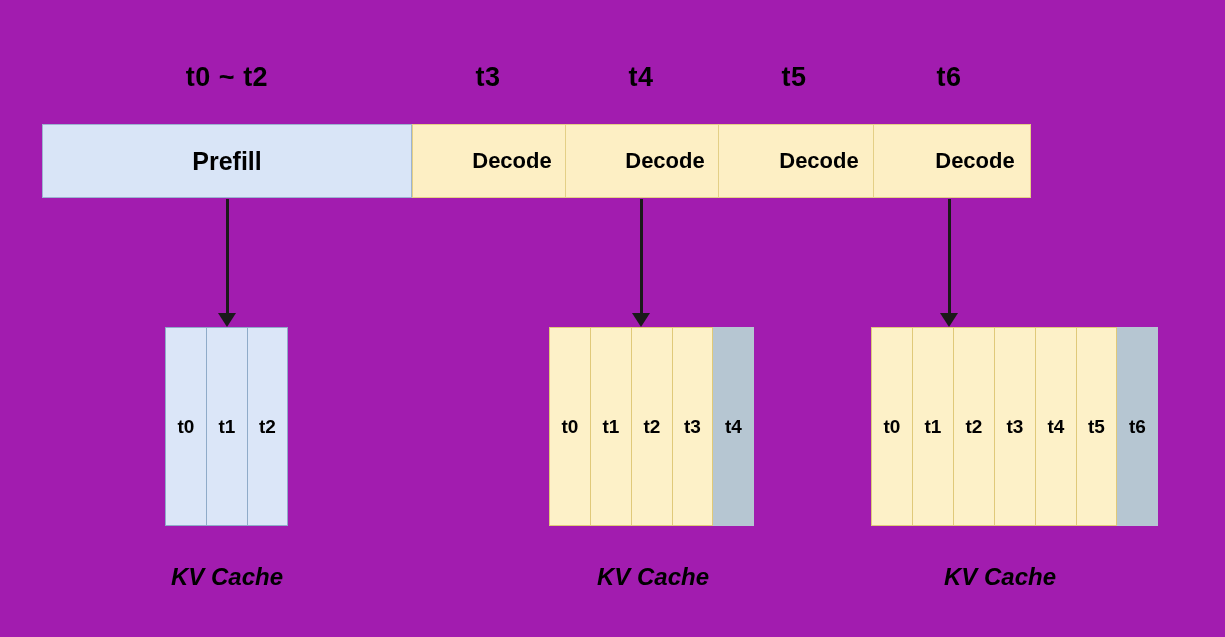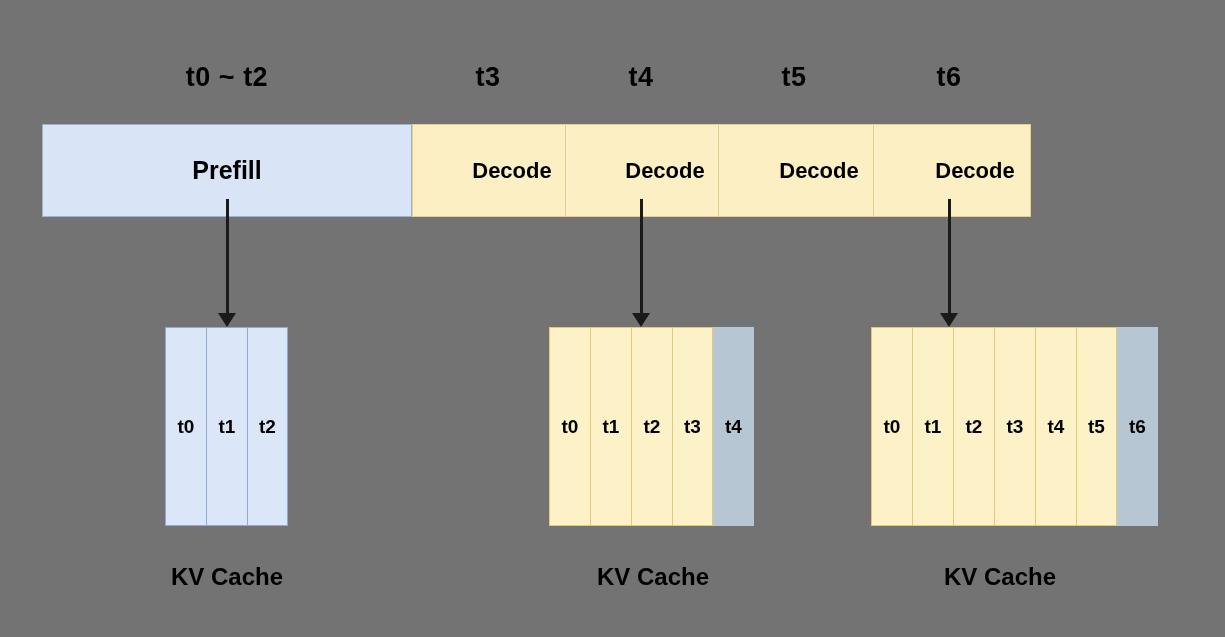--- a/index.html
+++ b/index.html
@@ -8,42 +8,42 @@
     background: #ffffff;
   }
   body {
     font-family: "Liberation Sans", sans-serif;
     -webkit-font-smoothing: antialiased;
   }
   #stage {
     position: relative;
     width: 1225px;
     height: 637px;
-    background: #737373;
+    background: #a21caf;
     overflow: hidden;
   }
 
   
   .tick-label {
     position: absolute;
     font-size: 27px;
     font-weight: bold;
     color: #000000;
     text-align: center;
     white-space: nowrap;
     transform: translateX(-50%);
     letter-spacing: 0.5px;
   }
 
   
   .timeline {
     position: absolute;
     left: 42px;
     top: 124px;
-    height: 93px;
+    height: 74px;
     display: flex;
     box-sizing: border-box;
   }
   .phase {
     box-sizing: border-box;
     display: flex;
     align-items: center;
     justify-content: center;
     font-weight: bold;
     color: #000000;
@@ -115,20 +115,21 @@
 
   
   .caption {
     position: absolute;
     font-size: 24px;
     font-weight: bold;
     color: #000000;
     white-space: nowrap;
     transform: translateX(-50%);
     text-align: center;
+    font-style: italic;
   }
 </style>
 </head>
 <body>
 
 <div id="stage">
 
   <div id="tick-labels">
       <div class="tick-label" style="left: 227px; top: 62px;">t0 ~ t2</div>
       <div class="tick-label" style="left: 488px; top: 62px;">t3</div>

